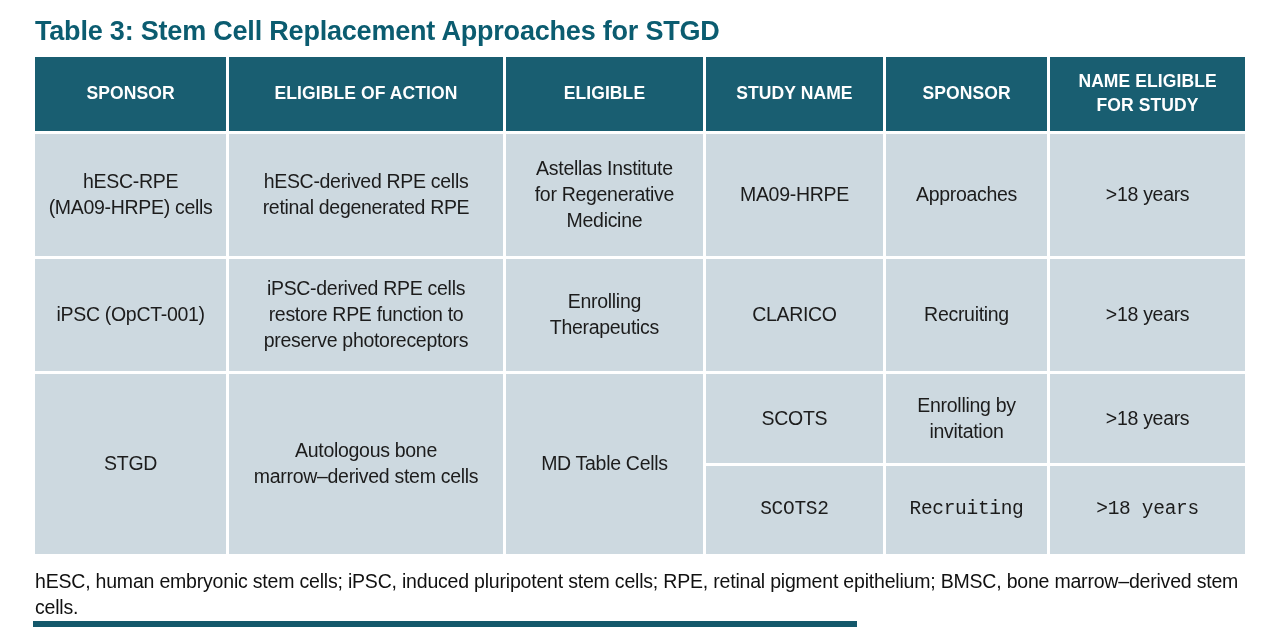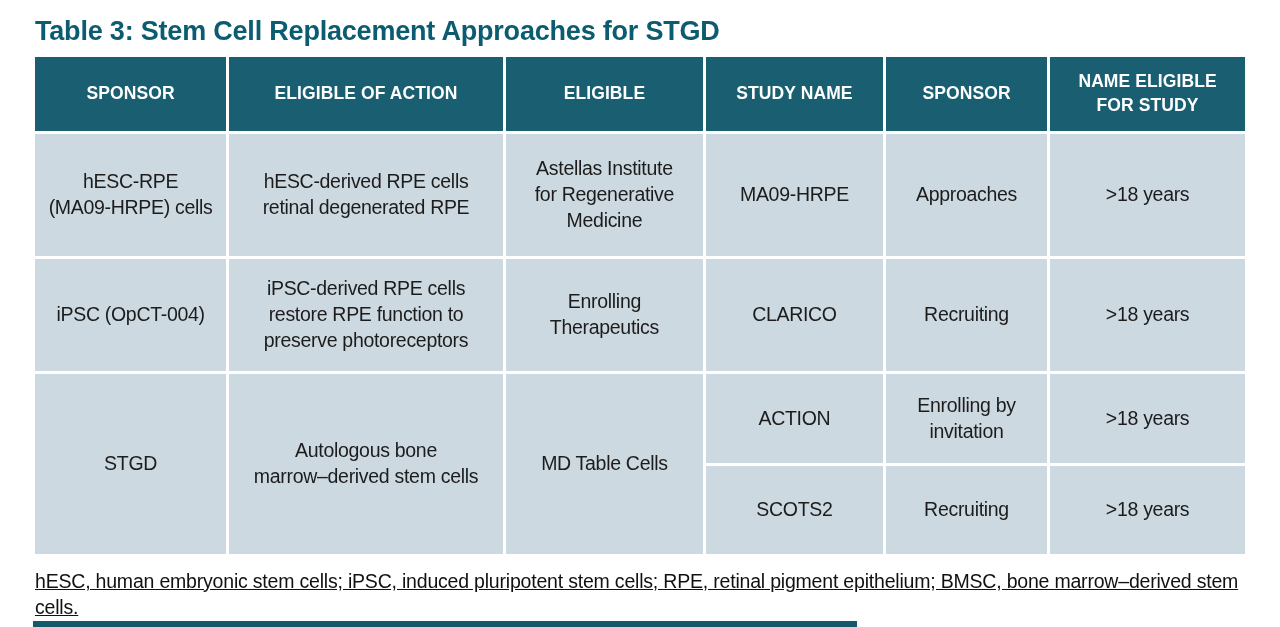--- a/index.html
+++ b/index.html
@@ -51,34 +51,33 @@
   table.data-table td {
     background: #cdd9e0;
     color: #1c1c1c;
     font-size: 19.5px;
     line-height: 1.32;
     letter-spacing: -0.3px;
   }
   tr.row-1 td { height: 110px; }
   tr.row-2 td { height: 100px; }
   tr.row-3a td { height: 77px; }
-  tr.row-3b td { height: 76px; }
+  tr.row-3b td { height: 76px; font-family: Liberation Mono, monospace; }
   col.c1 { width: 16.0%; }
   col.c2 { width: 22.9%; }
   col.c3 { width: 16.5%; }
   col.c4 { width: 14.8%; }
   col.c5 { width: 13.5%; }
   col.c6 { width: 16.3%; }
   .footnote {
     margin-top: 14px;
     color: #111111;
     font-size: 19.5px;
     line-height: 1.35;
     letter-spacing: -0.2px;
-    text-decoration: underline;
   }
   .bottom-rule {
     position: absolute;
     left: 33px;
     bottom: 0;
     width: 824px;
     height: 6px;
     background: #14586b;
   }
 </style>
@@ -116,36 +115,36 @@
         <td>hESC-derived RPE cells
 retinal degenerated RPE</td>
         <td>Astellas Institute
 for Regenerative
 Medicine</td>
         <td>MA09-HRPE</td>
         <td>Approaches</td>
         <td>&gt;18 years</td>
       </tr>
       <tr class="row-2">
-        <td>iPSC (OpCT-004)</td>
+        <td>iPSC (OpCT-001)</td>
         <td>iPSC-derived RPE cells
 restore RPE function to
 preserve photoreceptors</td>
         <td>Enrolling
 Therapeutics</td>
         <td>CLARICO</td>
         <td>Recruiting</td>
         <td>&gt;18 years</td>
       </tr>
       <tr class="row-3a">
         <td rowspan="2">STGD</td>
         <td rowspan="2">Autologous bone
 marrow–derived stem cells</td>
         <td rowspan="2">MD Table Cells</td>
-        <td>ACTION</td>
+        <td>SCOTS</td>
         <td>Enrolling by
 invitation</td>
         <td>&gt;18 years</td>
       </tr>
       <tr class="row-3b">
         <td>SCOTS2</td>
         <td>Recruiting</td>
         <td>&gt;18 years</td>
       </tr>
     </tbody>

